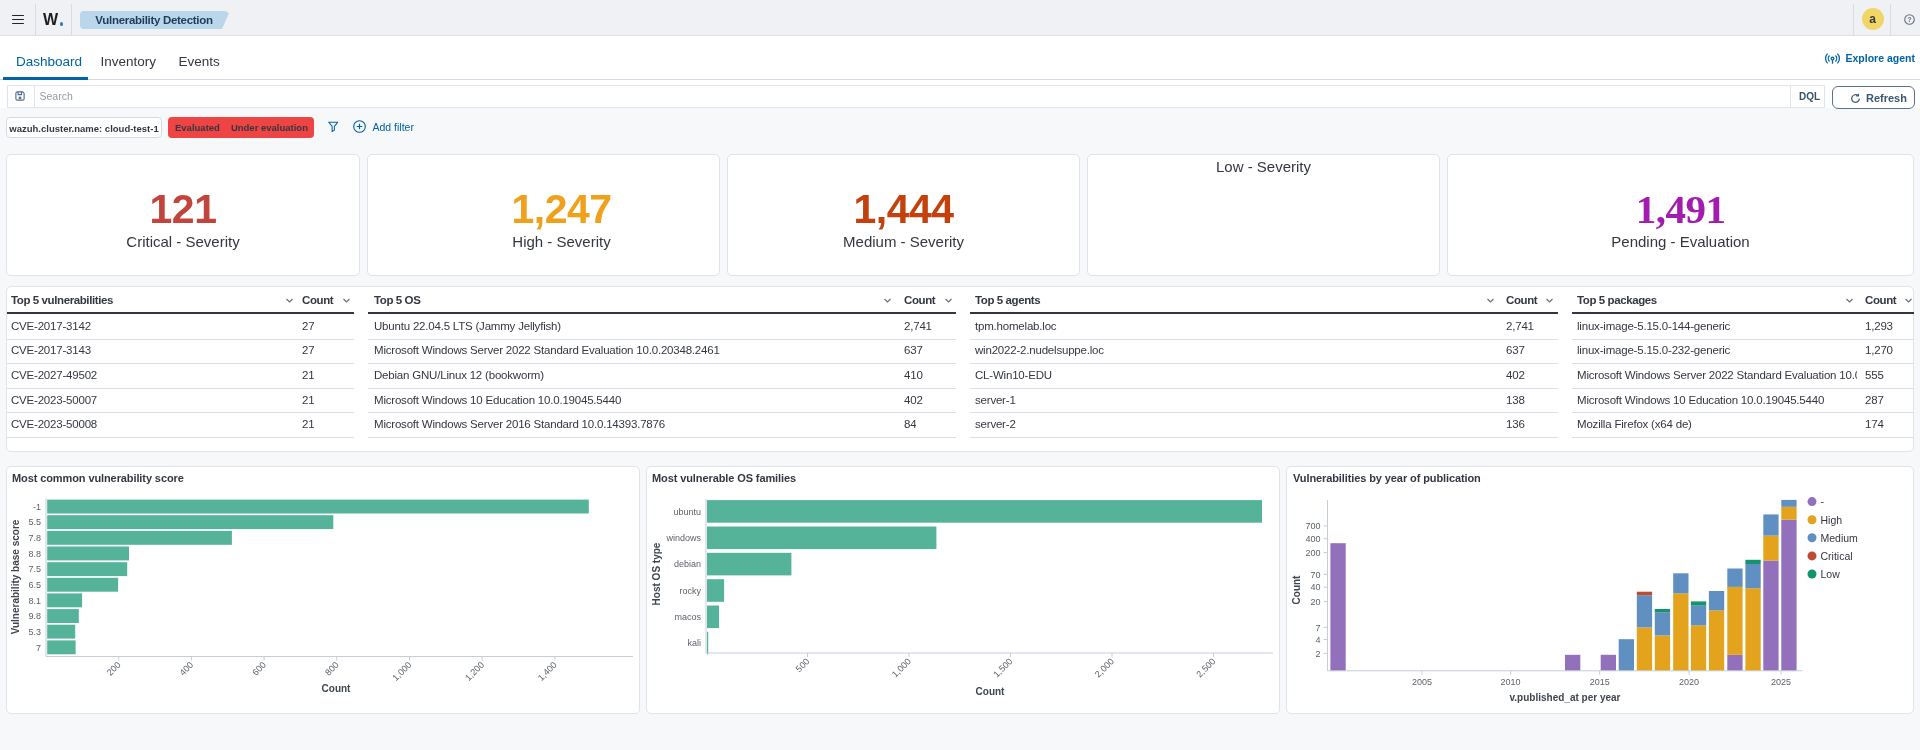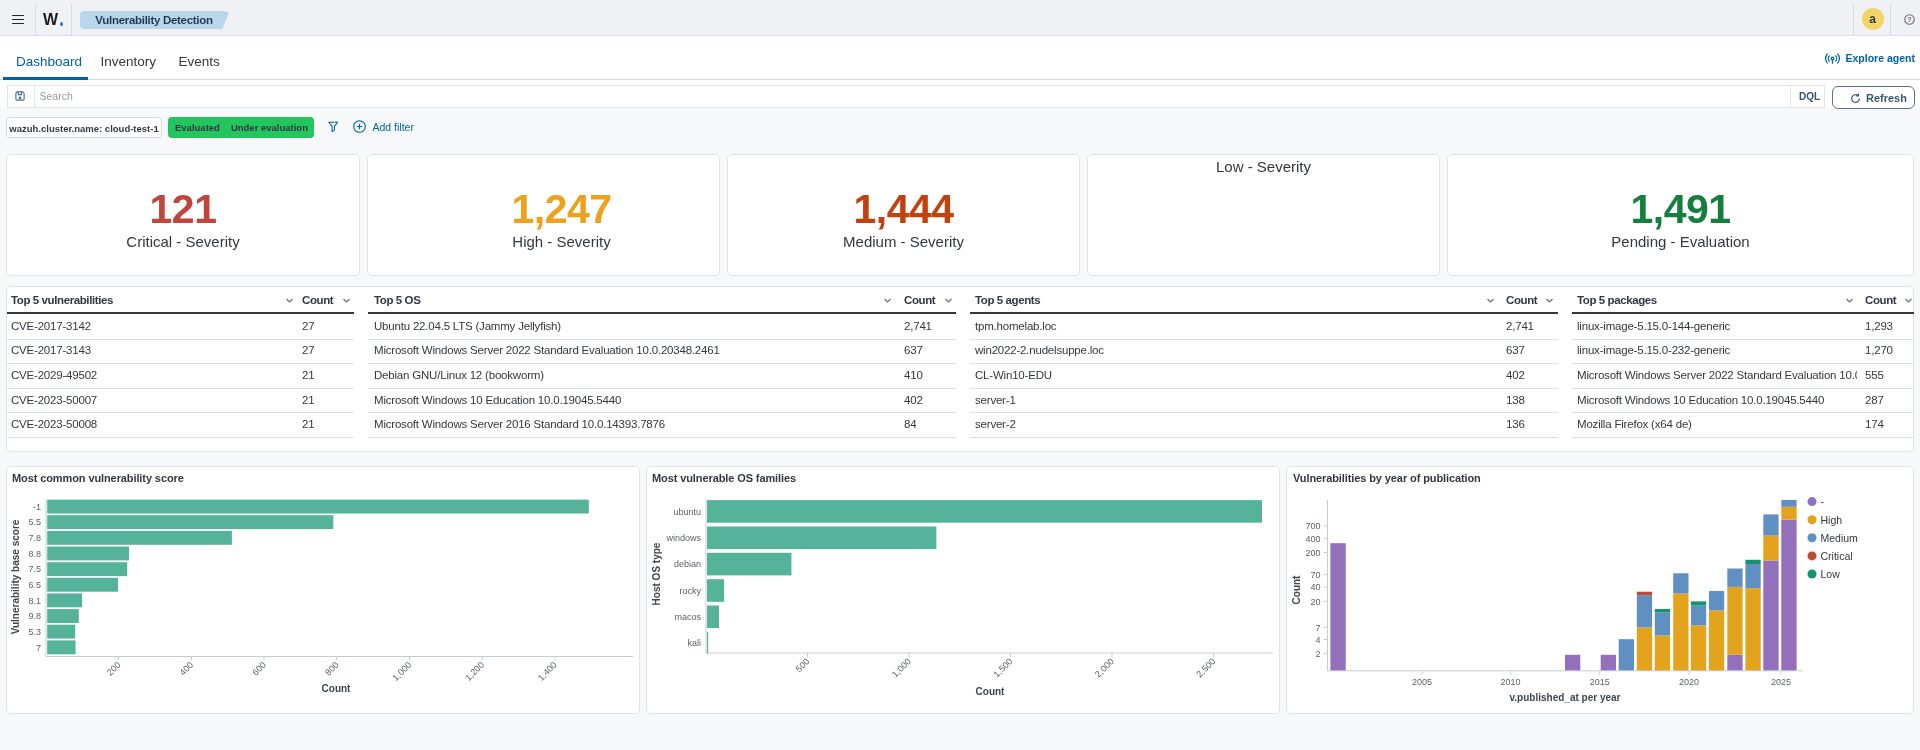--- a/index.html
+++ b/index.html
@@ -88,21 +88,21 @@
   <div class="abs" style="left:1791px; top:5px; font-size:10px; font-weight:bold; color:#39516b;">DQL</div>
 </div>
 <div class="abs" id="refreshbtn">
   <svg class="abs" style="left:17px; top:6px" width="11" height="11" viewBox="0 0 12 12" fill="none" stroke="#3a5673" stroke-width="1.3">
     <path d="M10.2 6 a4.2 4.2 0 1 1 -1.3 -3 M9.2 0.8 v2.4 h-2.4"></path>
   </svg>
   <div class="abs" style="left:33px; top:5px;">Refresh</div>
 </div>
 
 <div class="pill" style="left:6px; width:156px; background:#fff; border:1px solid #d3dae6; text-align:center;">wazuh.cluster.name: cloud-test-1</div>
-<div class="pill" style="left:167.5px; width:146.5px; background:#22c55e;"><span style="margin-left:7.5px">Evaluated</span><span style="margin-left:11px">Under evaluation</span></div>
+<div class="pill" style="left:167.5px; width:146.5px; background:#ef4444;"><span style="margin-left:7.5px">Evaluated</span><span style="margin-left:11px">Under evaluation</span></div>
 <svg class="abs" style="left:327.5px; top:119.5px" width="10.5" height="13.5" viewBox="0 0 14 15" fill="none" stroke="#0062a7" stroke-width="1.4">
   <path d="M1 1.5 h12 l-4.5 5.5 v5 l-3 2 v-7 z" stroke-linejoin="round"></path>
 </svg>
 <svg class="abs" style="left:353px; top:120px" width="13" height="13" viewBox="0 0 15 15" fill="none" stroke="#0062a7" stroke-width="1.3">
   <circle cx="7.5" cy="7.5" r="6.7"></circle>
   <path d="M7.5 4.3 v6.4 M4.3 7.5 h6.4"></path>
 </svg>
 <div class="abs" style="left:372.5px; top:121px; font-size:10.5px; color:#0062a7;">Add filter</div>
 
 <div class="card" style="left:6px; width:354px;">
@@ -114,42 +114,42 @@
     <div class="cardlbl">High - Severity</div>
   </div>
 <div class="card" style="left:727px; width:353px;">
     <div class="cardnum" style="color:#c2410c;">1,444</div>
     <div class="cardlbl">Medium - Severity</div>
   </div>
 <div class="card" style="left:1087px; width:353px;">
     <div class="cardlbl">Low - Severity</div>
   </div>
 <div class="card" style="left:1447px; width:467px;">
-    <div class="cardnum" style="color:#15803d;">1,491</div>
+    <div class="cardnum" style="color:#a21caf;font-family:Liberation Serif, serif;">1,491</div>
     <div class="cardlbl">Pending - Evaluation</div>
   </div>
 
 <div class="abs" id="tablepanel"></div>
 <div>
 <div class="th" style="left:11px">Top 5 vulnerabilities</div>
 <div class="th" style="left:302px">Count</div>
 <svg class="chev" style="left:285px; top:296px" viewBox="0 0 9 9" fill="none" stroke="#69707d" stroke-width="1.2">
       <path d="M1.5 3 L4.5 6 L7.5 3"></path>
     </svg>
 <svg class="chev" style="left:342px; top:296px" viewBox="0 0 9 9" fill="none" stroke="#69707d" stroke-width="1.2">
       <path d="M1.5 3 L4.5 6 L7.5 3"></path>
     </svg>
 <div class="hdrline" style="left:7px; width:347px"></div>
 <div class="trow" style="left:11px; top:318.8px; width:283px">CVE-2017-3142</div>
 <div class="trow" style="left:302px; top:318.8px">27</div>
 <div class="sep" style="left:7px; top:338.5px; width:347px"></div>
 <div class="trow" style="left:11px; top:343.4px; width:283px">CVE-2017-3143</div>
 <div class="trow" style="left:302px; top:343.4px">27</div>
 <div class="sep" style="left:7px; top:363.1px; width:347px"></div>
-<div class="trow" style="left:11px; top:368.1px; width:283px">CVE-2029-49502</div>
+<div class="trow" style="left:11px; top:368.1px; width:283px">CVE-2027-49502</div>
 <div class="trow" style="left:302px; top:368.1px">21</div>
 <div class="sep" style="left:7px; top:387.8px; width:347px"></div>
 <div class="trow" style="left:11px; top:392.8px; width:283px">CVE-2023-50007</div>
 <div class="trow" style="left:302px; top:392.8px">21</div>
 <div class="sep" style="left:7px; top:412.4px; width:347px"></div>
 <div class="trow" style="left:11px; top:417.4px; width:283px">CVE-2023-50008</div>
 <div class="trow" style="left:302px; top:417.4px">21</div>
 <div class="sep" style="left:7px; top:437.1px; width:347px"></div>
 <div class="th" style="left:374px">Top 5 OS</div>
 <div class="th" style="left:904px">Count</div>

